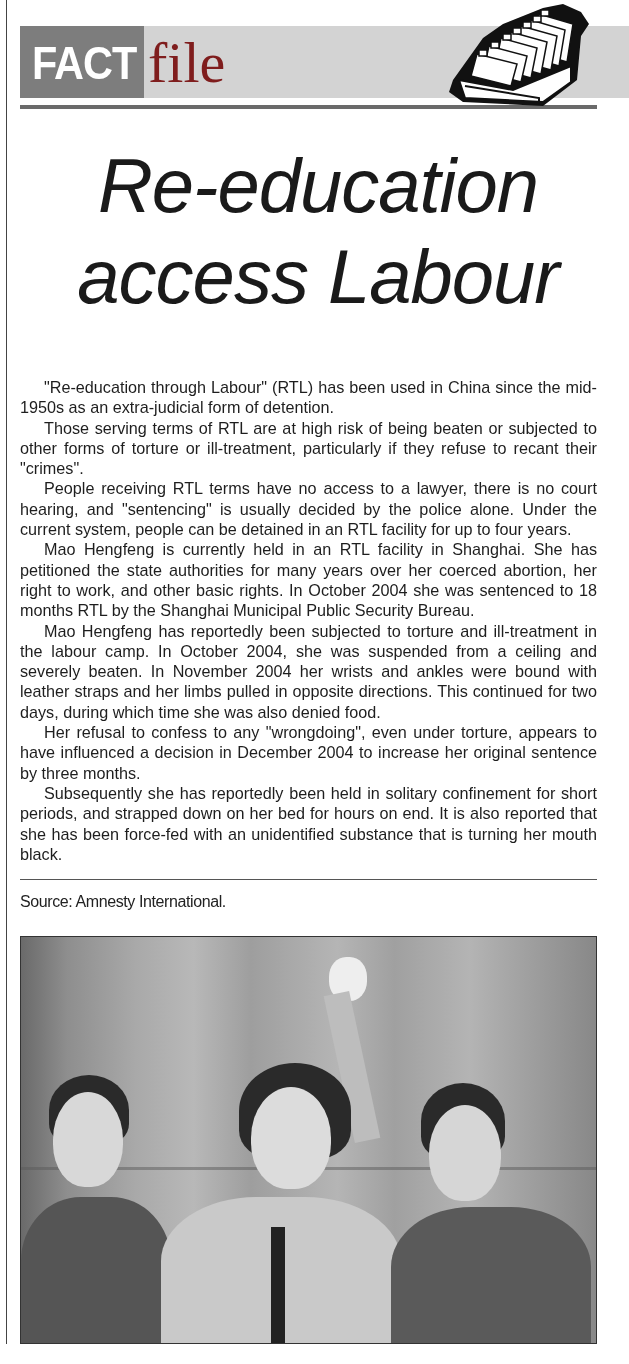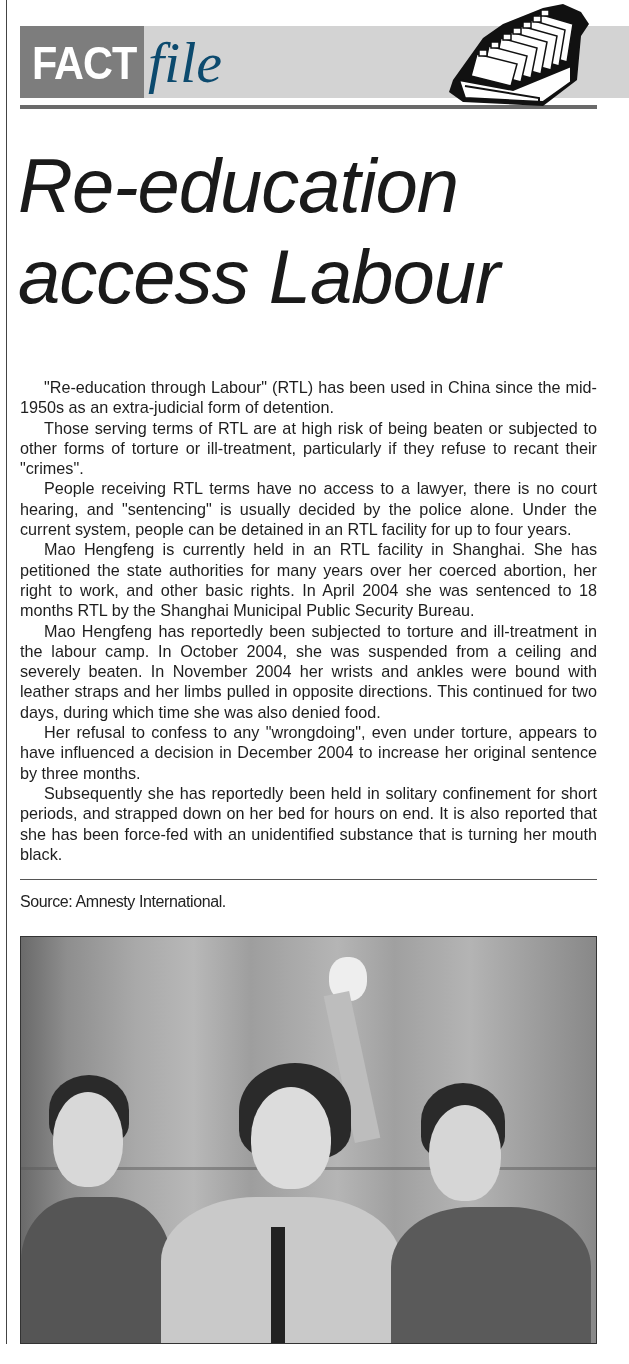--- a/index.html
+++ b/index.html
@@ -3,27 +3,27 @@
   <meta charset="utf-8">
   <style>
     html, body { margin: 0; padding: 0; background: #ffffff; }
     body { width: 629px; height: 1364px; position: relative; overflow: hidden; font-family: "Liberation Sans", sans-serif; color: #1a1a1a; }
     .left-rule { position: absolute; left: 6px; top: 0; width: 1px; height: 1344px; background: #444; }
 
     
     .header { position: absolute; left: 20px; top: 26px; width: 627px; height: 72px; background: #d3d3d3; padding-left: 31px; }
     .header .fact-box { position: absolute; left: 0; top: 0; width: 124px; height: 72px; background: #7d7d7d; }
     .header .fact-label { position: absolute; left: 12px; top: 14px; font-family: "Liberation Sans", sans-serif; font-weight: bold; font-size: 46px; color: #ffffff; letter-spacing: -1px; line-height: 1; transform: scaleX(0.9); transform-origin: left; }
-    .header .file-label { position: absolute; left: 128px; top: 8px; font-family: "Liberation Serif", serif; font-style: italic; font-size: 58px; color: #0c4a6e; line-height: 1; }
+    .header .file-label { position: absolute; left: 128px; top: 8px; font-family: "Liberation Serif", serif; font-size: 58px; color: #7f1d1d; line-height: 1; }
     .header-rule { position: absolute; left: 20px; top: 105px; width: 577px; height: 4px; background: #6a6a6a; }
     .file-icon { position: absolute; left: 443px; top: 2px; width: 150px; height: 108px; }
 
     
     .headline { position: absolute; left: 18px; top: 140px; width: 600px; font-family: "Liberation Sans", sans-serif; font-style: italic; font-size: 76px; line-height: 91px; color: #1a1a1a; letter-spacing: -1px; margin: 0; font-weight: normal; }
-    .headline span { display: block; }
+    .headline span { display: block; text-align: center; }
 
     
     .article { position: absolute; left: 20px; top: 377px; width: 577px; font-size: 16.2px; line-height: 20.3px; color: #1e1e1e; text-align: justify; }
     .article p { margin: 0; text-indent: 24px; }
     .source-rule { position: absolute; left: 20px; top: 879px; width: 577px; height: 1px; background: #555; }
     .source { position: absolute; left: 20px; top: 893px; font-size: 16px; color: #222; letter-spacing: -0.4px; }
 
     
     .photo { position: absolute; left: 20px; top: 936px; width: 577px; height: 408px; border: 1px solid #333; box-sizing: border-box; overflow: hidden;
       background: linear-gradient(90deg, #6a6a6a 0%, #8e8e8e 8%, #a9a9a9 20%, #b8b8b8 30%, #9e9e9e 40%, #b5b5b5 55%, #a0a0a0 65%, #b4b4b4 78%, #9c9c9c 90%, #888 100%); }
@@ -72,21 +72,21 @@
 
 <h1 class="headline">
   <span>Re-education</span>
   <span>access Labour</span>
 </h1>
 
 <div class="article">
   <p>"Re-education through Labour" (RTL) has been used in China since the mid-1950s as an extra-judicial form of detention.</p>
   <p>Those serving terms of RTL are at high risk of being beaten or subjected to other forms of torture or ill-treatment, particularly if they refuse to recant their "crimes".</p>
   <p>People receiving RTL terms have no access to a lawyer, there is no court hearing, and "sentencing" is usually decided by the police alone. Under the current system, people can be detained in an RTL facility for up to four years.</p>
-  <p>Mao Hengfeng is currently held in an RTL facility in Shanghai. She has petitioned the state authorities for many years over her coerced abortion, her right to work, and other basic rights. In April 2004 she was sentenced to 18 months RTL by the Shanghai Municipal Public Security Bureau.</p>
+  <p>Mao Hengfeng is currently held in an RTL facility in Shanghai. She has petitioned the state authorities for many years over her coerced abortion, her right to work, and other basic rights. In October 2004 she was sentenced to 18 months RTL by the Shanghai Municipal Public Security Bureau.</p>
   <p>Mao Hengfeng has reportedly been subjected to torture and ill-treatment in the labour camp. In October 2004, she was suspended from a ceiling and severely beaten. In November 2004 her wrists and ankles were bound with leather straps and her limbs pulled in opposite directions. This continued for two days, during which time she was also denied food.</p>
   <p>Her refusal to confess to any "wrongdoing", even under torture, appears to have influenced a decision in December 2004 to increase her original sentence by three months.</p>
   <p>Subsequently she has reportedly been held in solitary confinement for short periods, and strapped down on her bed for hours on end. It is also reported that she has been force-fed with an unidentified substance that is turning her mouth black.</p>
 </div>
 
 <div class="source-rule"></div>
 <div class="source">Source: Amnesty International.</div>
 
 <div class="photo" title="Black-and-white photo of a woman raising her fist, flanked by two women">
   <div class="wall-line"></div>

